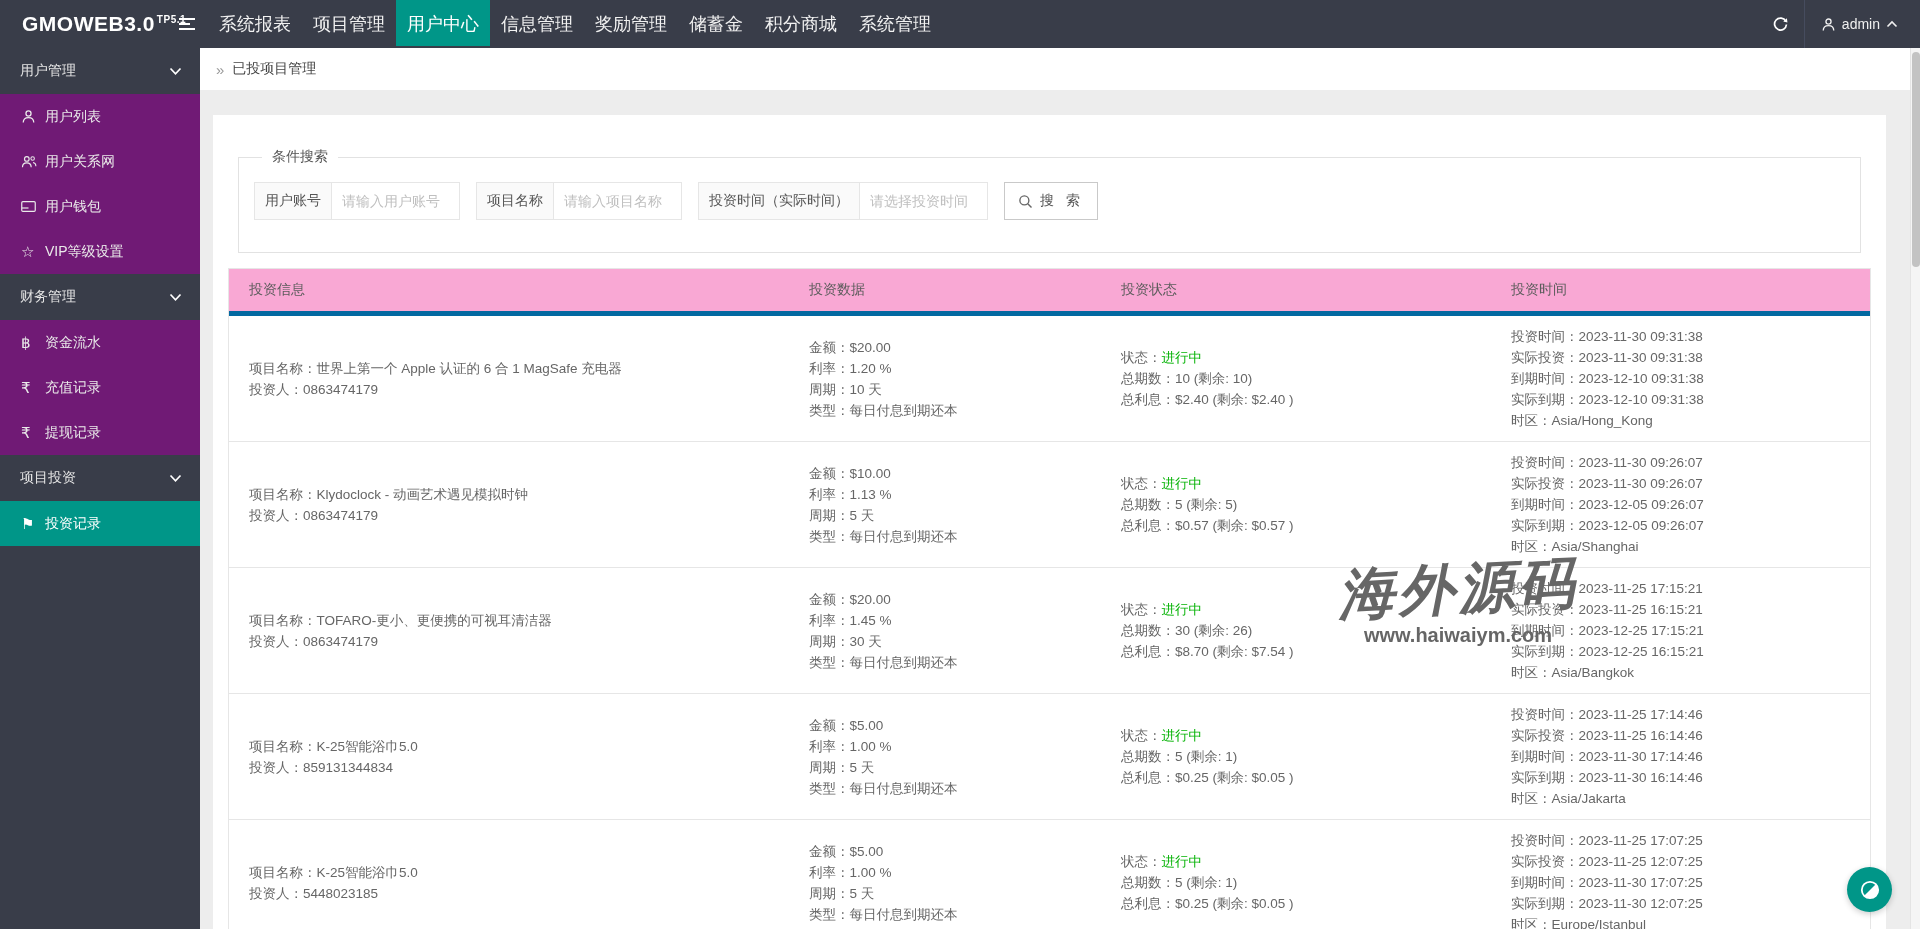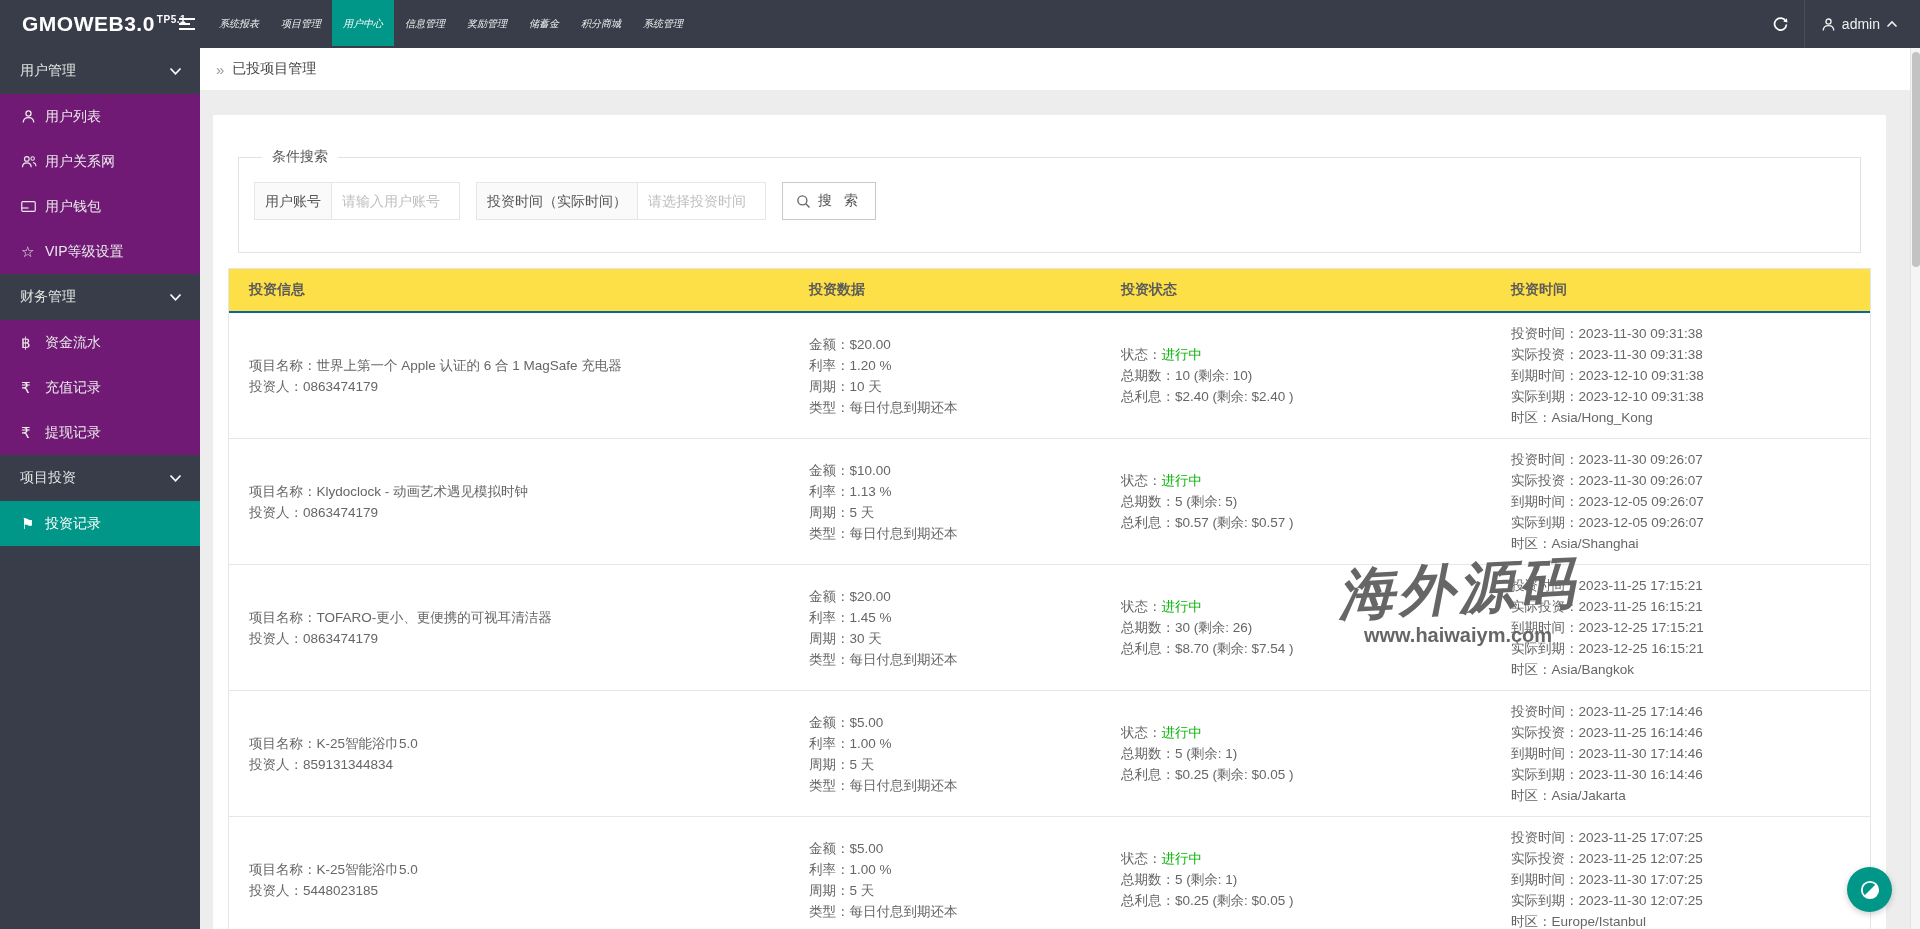--- a/index.html
+++ b/index.html
@@ -8,21 +8,21 @@
 
   
   .navbar { position:absolute; top:0; left:0; width:1920px; height:48px; background:#393D49; display:flex; align-items:center; z-index:30; }
   .logo { width:166px; padding-left:22px; color:#fff; font-size:21px; font-weight:bold; letter-spacing:.5px; white-space:nowrap; }
   .logo sup { font-size:10px; font-weight:bold; margin-left:2px; }
   .hamburger { width:42px; height:48px; display:flex; align-items:center; justify-content:center; cursor:pointer; }
   .hamburger .bars { display:flex; flex-direction:column; gap:3px; }
   .hamburger .bars i { display:block; width:16px; height:2px; background:#fff; }
   .hamburger .bars i.mid { width:11px; }
   .nav-items { display:flex; height:48px; }
-  .nav-item { height:46px; line-height:48px; padding:0 11px; color:#f2f2f2; font-size:10px; cursor:pointer;font-style:italic; }
+  .nav-item { height:46px; line-height:48px; padding:0 11px; color:#f2f2f2; font-size:18px; cursor:pointer; }
   .nav-item.active { background:#009688; color:#fff;text-align:center; }
   .nav-right { margin-left:auto; display:flex; align-items:center; height:48px; color:#eee; }
   .nav-refresh { width:46px; height:48px; display:flex; align-items:center; justify-content:center; cursor:pointer; }
   .nav-divider { width:1px; height:48px; background:#464c5e; }
   .nav-user { display:flex; align-items:center; gap:6px; padding:0 22px 0 16px; height:36px; cursor:pointer; font-size:14px; color:#f0f0f0; }
 
   
   .sidebar { position:absolute; top:48px; left:0; width:200px; height:881px; background:#393D49; z-index:20; }
   .side-group-header { height:46px; display:flex; align-items:center; justify-content:space-between; padding:0 18px 0 20px; color:#e5e5e5; font-size:14px; background:#393D49; cursor:pointer; }
   .side-item { height:45px; display:flex; align-items:center; padding-left:21px; color:#eaeaea; font-size:14px; background:#701a75; cursor:pointer; }
@@ -35,28 +35,28 @@
   .breadcrumb-bar { height:42px; background:#fff; display:flex; align-items:center; padding-left:16px; font-size:14px; }
   .crumb-arrow { color:#999; margin-right:8px; font-size:15px; }
   .crumb-title { color:#444; }
 
   .card { background:#fff; margin:25px 34px 0 13px; padding:15px; height:1200px; }
 
   fieldset.search-set { border:1px solid #e2e2e2; margin:18px 10px 0 10px; padding:12px 15px 32px 15px; }
   fieldset.search-set legend { font-size:14px; color:#555; padding:0 10px; margin-left:8px; }
   .search-row { display:flex; align-items:center; margin-top:4px; }
   .field-group { display:flex; margin-right:16px; }
-  .addon { height:38px; line-height:36px; padding:0 10px; background:#fafafa; border:1px solid #e6e6e6; font-size:14px; color:#555; white-space:nowrap; }
+  .addon { height:38px; line-height:36px; padding:0 10px; background:#fafafa; border:1px solid #e6e6e6; font-size:14px; color:#555; white-space:nowrap;font-family:Liberation Serif, serif; }
   .field-group input { width:128px; height:38px; border:1px solid #e6e6e6; border-left:none; padding:0 10px; font-size:14px; color:#666; outline:none; }
   .field-group input::placeholder { color:#bfbfbf; }
   .search-btn { height:38px; padding:0 13px; background:#fff; border:1px solid #c9c9c9; border-radius:0; font-size:14px; color:#555; display:flex; align-items:center; gap:7px; cursor:pointer; letter-spacing:4px; }
 
   
   .inv-table { margin:15px 0 0 0; border:1px solid #e6e6e6; }
-  .thead { display:flex; background:#fde047; border-bottom:2px solid #0369a1;font-weight:bold; }
+  .thead { display:flex; background:#f9a8d4; border-bottom:5px solid #0369a1; }
   .th { padding:12px 20px; font-size:14px; color:#5c5c5c; }
   .tr { display:flex; border-bottom:1px solid #e6e6e6; }
   .td { padding:10px 20px; min-height:120px; display:flex; flex-direction:column; justify-content:center; font-size:13.5px; line-height:21px; color:#666; }
   .col-info   { width:560px; flex:none; }
   .col-data   { width:312px; flex:none; }
   .col-status { width:390px; flex:none; }
   .col-time   { flex:1; }
   .f-label { color:#666; }
   .f-value { color:#666; }
   .f-value.green { color:#06b306; }
@@ -194,20 +194,24 @@
     <span class="crumb-title">已投项目管理</span>
   </div>
 
   <div class="card">
     <fieldset class="search-set">
       <legend>条件搜索</legend>
       <div class="search-row">
         <div class="field-group">
           <span class="addon">用户账号</span>
           <input type="text" placeholder="请输入用户账号" style="">
+        </div>
+        <div class="field-group">
+          <span class="addon">项目名称</span>
+          <input type="text" placeholder="请输入项目名称" style="">
         </div>
         <div class="field-group">
           <span class="addon">投资时间（实际时间）</span>
           <input type="text" placeholder="请选择投资时间" style="">
         </div>
         <button class="search-btn">
           <svg width="15" height="15" viewBox="0 0 20 20">
               <circle cx="8.5" cy="8.5" r="6" fill="none" stroke="#666" stroke-width="1.8"></circle>
               <line x1="13" y1="13" x2="18" y2="18" stroke="#666" stroke-width="1.8"></line>
             </svg>

